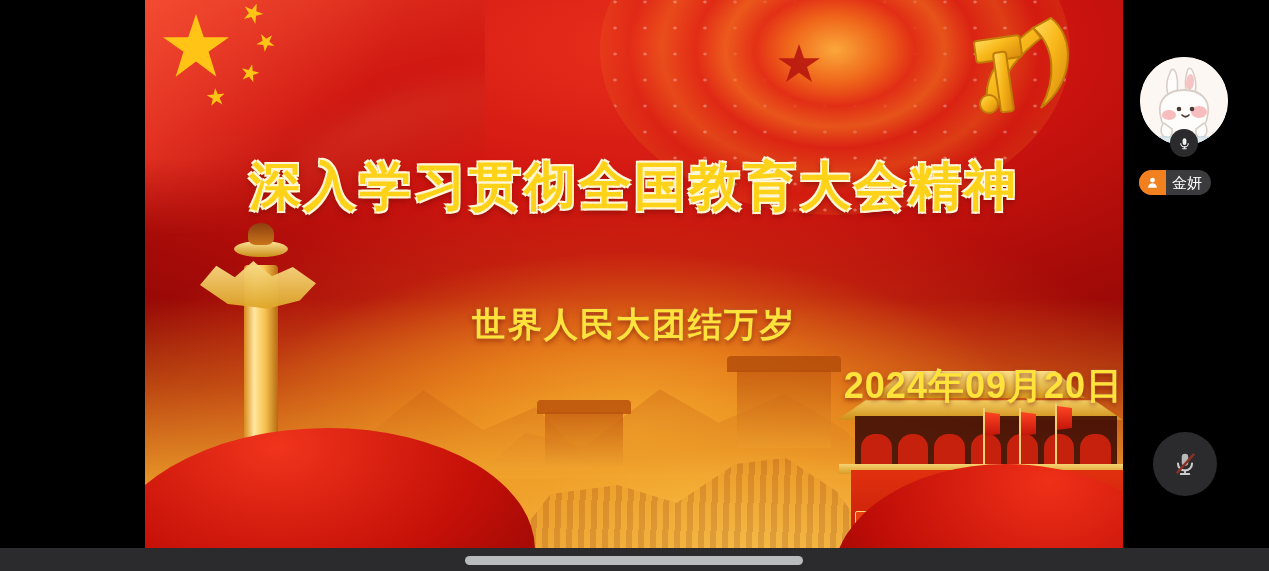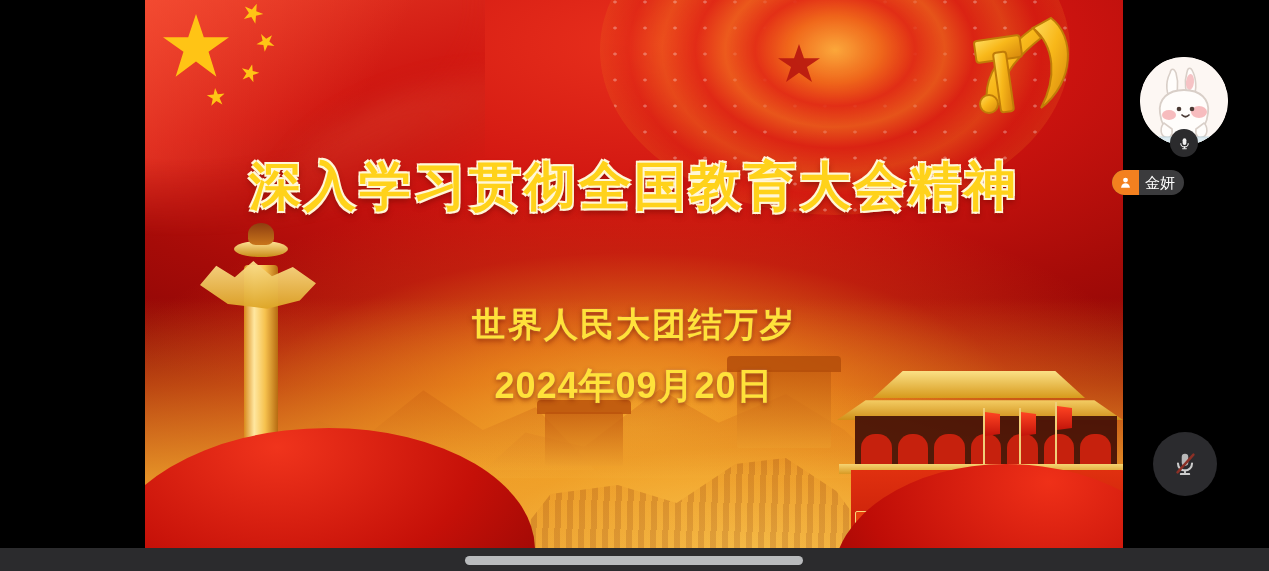--- a/index.html
+++ b/index.html
@@ -265,21 +265,21 @@
     font-size: 34px;
     font-weight: bold;
     letter-spacing: 2px;
     color: #ffe23a;
     text-shadow: 0 2px 5px rgba(120,24,4,0.7), 0 0 2px rgba(255,255,255,0.35);
     white-space: nowrap;
   }
   .slide-date {
     position: absolute;
     left: 0; top: 362px; width: 978px;
-    text-align: center;
+    text-align: right;
     font-size: 36px;
     font-weight: bold;
     letter-spacing: 1px;
     color: #ffe23a;
     text-shadow: 0 2px 5px rgba(120,24,4,0.7), 0 0 2px rgba(255,255,255,0.35);
     white-space: nowrap;
   }
 
   
   .participant {
@@ -297,21 +297,21 @@
   .mic-badge {
     position: absolute;
     left: 30px; top: 72px;
     width: 28px; height: 28px;
     border-radius: 50%;
     background: #2b2b2d;
     display: flex; align-items: center; justify-content: center;
   }
   .name-pill {
     position: absolute;
-    left: 1112px; top: 170px;
+    left: 1139px; top: 170px;
     height: 25px;
     display: flex; align-items: stretch;
     border-radius: 13px;
     overflow: hidden;
     background: #3b3b3d;
   }
   .name-pill .who {
     width: 27px;
     background: #f3801f;
     display: flex; align-items: center; justify-content: center;

